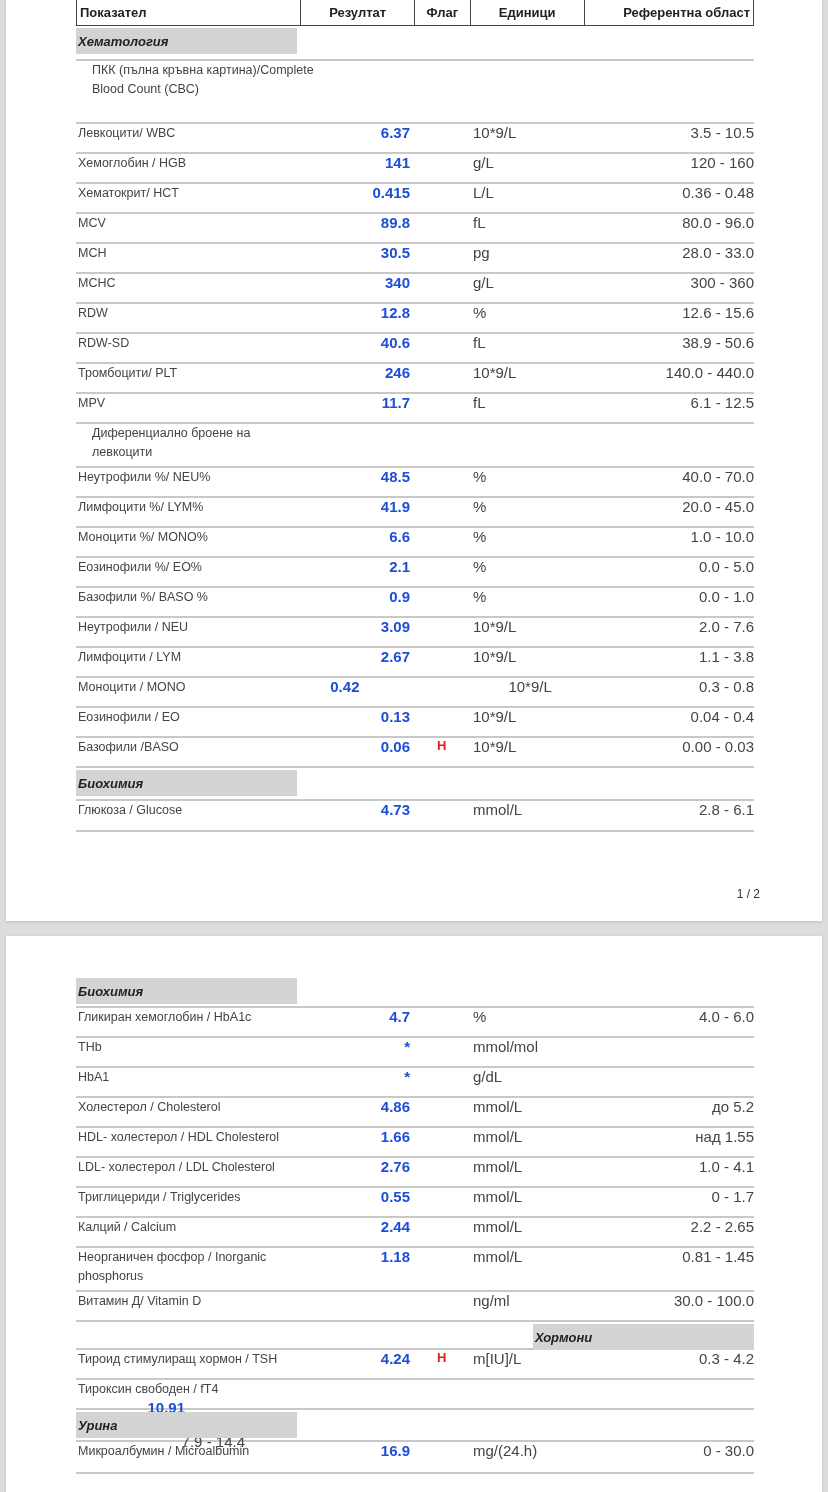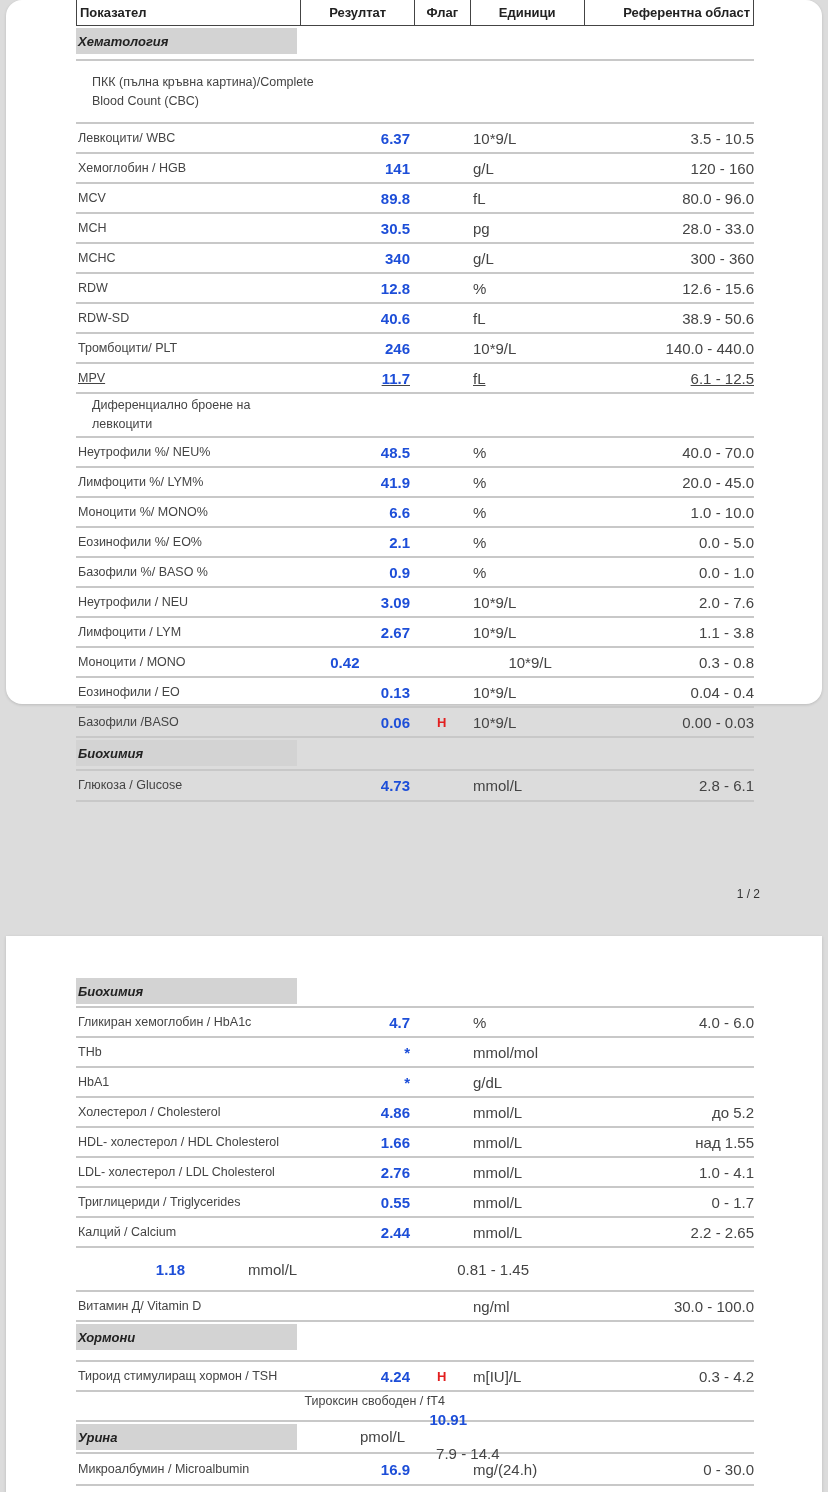--- a/index.html
+++ b/index.html
@@ -9,40 +9,40 @@
       font-family: "Liberation Sans", sans-serif;
       color: #333;
       position: relative;
     }
     .page {
       position: absolute;
       left: 6px; width: 816px;
       background: #fff;
       box-shadow: 0 1px 3px rgba(0,0,0,0.15);
     }
-    #page1 { top: 0; height: 704px; border-radius: 16px; }
+    #page1 { top: 0; height: 921px; }
     #page2 { top: 936px; height: 600px; }
 
     .tbl { position: absolute; left: 70px; width: 678px; }
     .hdr {
       display: flex; height: 26px; border: 1px solid #444; border-top: 0;
       box-sizing: border-box; font-weight: bold; font-size: 13px; color: #222;
     }
     .hdr > div { display: flex; align-items: center; box-sizing: border-box; border-right: 1px solid #444; padding: 0 3px; }
     .hdr > div:last-child { border-right: 0; }
     .c1 { width: 225px; }
     .c2 { width: 114px; }
     .c3 { width: 56px; }
     .c4 { width: 114px; }
     .c5 { width: 169px; }
     .hdr .c2, .hdr .c3, .hdr .c4 { justify-content: center; }
     .hdr .c5 { justify-content: flex-end; }
 
     .row {
-      display: flex; align-items: center; border-bottom: 2px solid #c8c8c8;
+      display: flex; border-bottom: 2px solid #c8c8c8;
       box-sizing: border-box; font-size: 13px; color: #444;
     }
     .row > div { box-sizing: border-box; }
     .row .c1 { padding-left: 2px; font-size: 12.5px; line-height: 19px; }
     .row .c2 { text-align: right; padding-right: 5px; font-weight: bold; font-size: 15px; color: #1d4ed8; }
     .row .c3 { padding-left: 22px; color: #e21f1f; font-weight: bold; font-size: 13px; }
     .row .c4 { padding-left: 2px; font-size: 15px; }
     .row .c5 { text-align: right; padding-right: 0; font-size: 15px; }
     .row.sub .c1 { padding-left: 16px; }
 
@@ -85,20 +85,27 @@
           <div class="c5">3.5 - 10.5</div>
         </div>
         <div class="row" style="height: 30px;">
           <div class="c1">Хемоглобин / HGB</div>
           <div class="c2">141</div>
           <div class="c3"></div>
           <div class="c4">g/L</div>
           <div class="c5">120 - 160</div>
         </div>
         <div class="row" style="height: 30px;">
+          <div class="c1">Хематокрит/ HCT</div>
+          <div class="c2">0.415</div>
+          <div class="c3"></div>
+          <div class="c4">L/L</div>
+          <div class="c5">0.36 - 0.48</div>
+        </div>
+        <div class="row" style="height: 30px;">
           <div class="c1">MCV</div>
           <div class="c2">89.8</div>
           <div class="c3"></div>
           <div class="c4">fL</div>
           <div class="c5">80.0 - 96.0</div>
         </div>
         <div class="row" style="height: 30px;">
           <div class="c1">MCH</div>
           <div class="c2">30.5</div>
           <div class="c3"></div>
@@ -126,21 +133,21 @@
           <div class="c4">fL</div>
           <div class="c5">38.9 - 50.6</div>
         </div>
         <div class="row" style="height: 30px;">
           <div class="c1">Тромбоцити/ PLT</div>
           <div class="c2">246</div>
           <div class="c3"></div>
           <div class="c4">10*9/L</div>
           <div class="c5">140.0 - 440.0</div>
         </div>
-        <div class="row" style="height: 30px; text-decoration: underline;">
+        <div class="row" style="height: 30px;">
           <div class="c1">MPV</div>
           <div class="c2">11.7</div>
           <div class="c3"></div>
           <div class="c4">fL</div>
           <div class="c5">6.1 - 12.5</div>
         </div>
       </div>
 
     <div class="row sub" style="height:44px;">
       <div class="c1" style="width:220px;">Диференциално броене на левкоцити</div>
@@ -291,34 +298,35 @@
           <div class="c5">0 - 1.7</div>
         </div>
         <div class="row" style="height: 30px;">
           <div class="c1">Калций / Calcium</div>
           <div class="c2">2.44</div>
           <div class="c3"></div>
           <div class="c4">mmol/L</div>
           <div class="c5">2.2 - 2.65</div>
         </div>
         <div class="row" style="height: 44px;">
+          <div class="c1">Неорганичен фосфор / Inorganic phosphorus</div>
           <div class="c2">1.18</div>
           <div class="c3"></div>
           <div class="c4">mmol/L</div>
           <div class="c5">0.81 - 1.45</div>
         </div>
         <div class="row" style="height: 30px;">
           <div class="c1">Витамин Д/ Vitamin D</div>
           <div class="c2"></div>
           <div class="c3"></div>
           <div class="c4">ng/ml</div>
           <div class="c5">30.0 - 100.0</div>
         </div>
       </div>
-    <div class="section" style="height:40px;">
+    <div class="section" style="height:28px;justify-content:flex-end;">
       <div class="lbl">Хормони</div>
     </div>
     <div id="horm-rows">
         <div class="row" style="height: 30px;">
           <div class="c1">Тироид стимулиращ хормон / TSH</div>
           <div class="c2">4.24</div>
           <div class="c3">H</div>
           <div class="c4">m[IU]/L</div>
           <div class="c5">0.3 - 4.2</div>
         </div>

